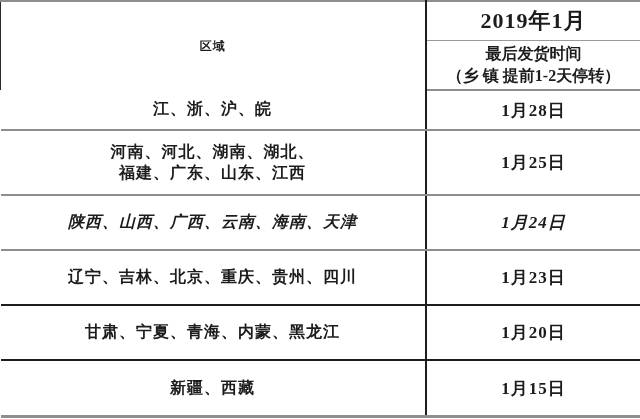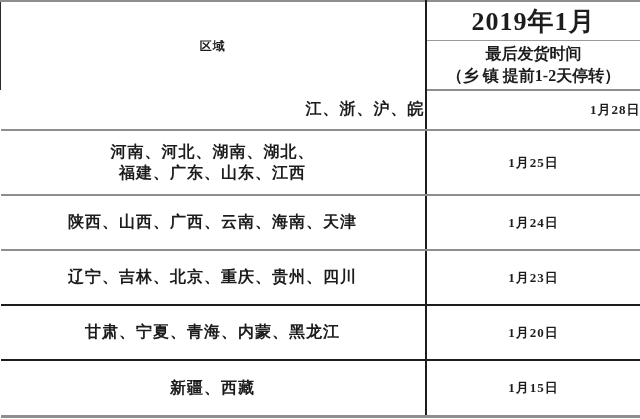--- a/index.html
+++ b/index.html
@@ -37,39 +37,39 @@
   td.region-header {
     border-left: 1px solid #2a2a2a;
     font-size: 12px;
     letter-spacing: 1px;
   }
   tr.row-gray > td { border-bottom: 2px solid #8e8e8e; margin-left: 14px; }
   tr.row-black > td { border-bottom: 2px solid #1d1d1d; }
 
   td.month-cell {
     height: 38px;
-    font-size: 26px;
+    font-size: 22px;
     letter-spacing: 1px;
     border-bottom: 1px solid #9a9a9a;
   }
   td.subheader-cell {
     height: 48px;
     font-size: 16px;
     line-height: 1.35;
   }
   td.region-cell, td.date-cell {
     font-size: 16px;
     letter-spacing: 1px;
   }
-  td.date-cell { font-size: 13px; }
+  td.date-cell { font-size: 17px; }
   .line { display: block; }
 
-  tr.data-row-1 > td { height: 38px; text-align: right; }
+  tr.data-row-1 > td { height: 38px; }
   tr.data-row-2 > td { height: 63px; }
-  tr.data-row-3 > td { height: 53px; }
+  tr.data-row-3 > td { height: 53px; font-style: italic; }
   tr.data-row-4 > td { height: 53px; margin-left: 47px; }
   tr.data-row-5 > td { height: 53px; }
   tr.data-row-6 > td { height: 54px; margin-top: 28px; }
 </style>
 </head>
 <body>
 
 <div class="sheet">
   <table class="shipping-table">
     <colgroup>

